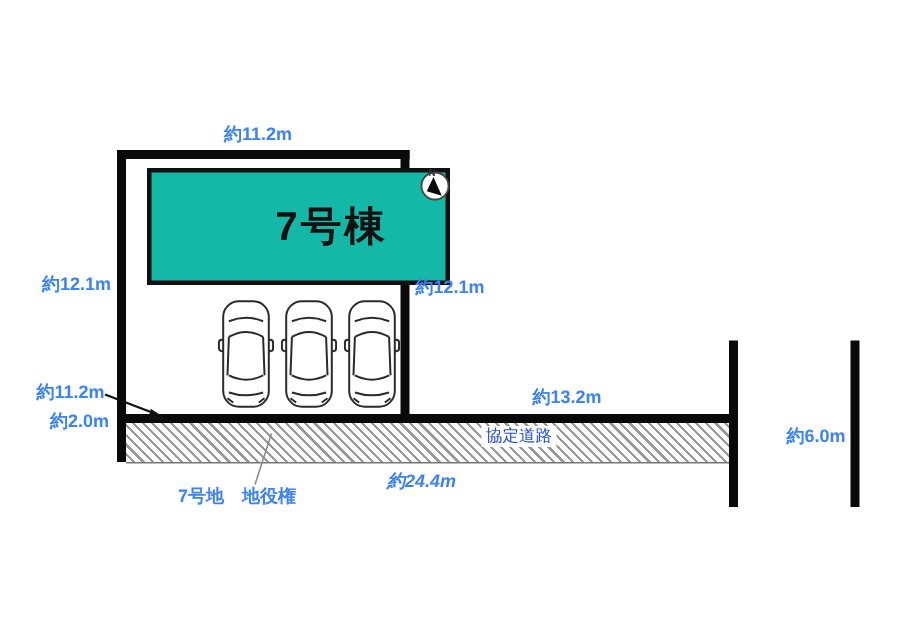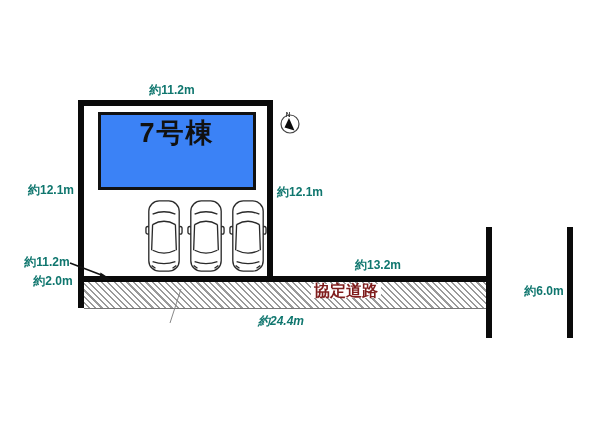--- a/index.html
+++ b/index.html
@@ -3,36 +3,36 @@
 <meta charset="utf-8">
 <style>
   html,body{margin:0;padding:0;background:#fff;}
   #canvas{
     position:relative;width:600px;height:424px;background:#ffffff;overflow:hidden;
     font-family:"Liberation Sans","DejaVu Sans",sans-serif;
   }
   .bar{position:absolute;background:#0a0a0a;}
   .dim{
     position:absolute;transform:translate(-50%,-50%);
-    font-size:12px;font-weight:bold;color:#0f766e;white-space:nowrap;letter-spacing:0px;
+    font-size:12px;font-weight:bold;color:#3b82f6;white-space:nowrap;letter-spacing:0px;
   }
   .building{
     position:absolute;left:98px;top:112px;width:152px;height:72px;
-    border:3px solid #111;background:#3b82f6;
-    display:flex;justify-content:center;
+    border:3px solid #111;background:#14b8a6;
+    display:flex;align-items:center;justify-content:center;padding-left:44px;
   }
   .building-label{font-size:27px;font-weight:bold;color:#111;letter-spacing:2px;}
   .hatch{
     position:absolute;left:84px;top:282px;width:402px;height:26px;
     background:repeating-linear-gradient(45deg,#ffffff 0px,#ffffff 3px,#9a9a9a 3px,#9a9a9a 4.5px);
     border-bottom:1px solid #777;
   }
   .road-label{
     position:absolute;left:346px;top:291px;transform:translate(-50%,-50%);
-    font-size:16px;font-weight:bold;color:#7f1d1d;background:#fff;
+    font-size:11px;font-weight:normal;color:#1d4ed8;background:#fff;
     padding:0 3px;white-space:nowrap;line-height:14px;
   }
   .car{position:absolute;width:38px;height:78px;top:197px;}
   .overlay{position:absolute;left:0;top:0;width:600px;height:424px;pointer-events:none;}
 </style>
 </head>
 <body>
 
 <div id="canvas">
 
@@ -77,20 +77,21 @@
     </svg>
 
   <div class="dim" style="left:172px;top:90px;">約11.2m</div>
   <div class="dim" style="left:51px;top:190px;">約12.1m</div>
   <div class="dim" style="left:300px;top:192px;">約12.1m</div>
   <div class="dim" style="left:378px;top:265px;">約13.2m</div>
   <div class="dim" style="left:47px;top:262px;">約11.2m</div>
   <div class="dim" style="left:53px;top:281px;">約2.0m</div>
   <div class="dim" style="left:281px;top:321px;font-style:italic;">約24.4m</div>
   <div class="dim" style="left:544px;top:291px;">約6.0m</div>
+  <div class="dim" style="left:158px;top:331px;">7号地　地役権</div>
 
   <svg class="overlay" viewBox="0 0 600 424">
 
     <g>
       <line x1="70" y1="263" x2="104" y2="276" stroke="#111" stroke-width="1.6"></line>
       <polygon points="112,280 100.5,272.5 99,280" fill="#111"></polygon>
     </g>
 
     <line x1="181" y1="289" x2="170" y2="323" stroke="#888" stroke-width="1"></line>
 

